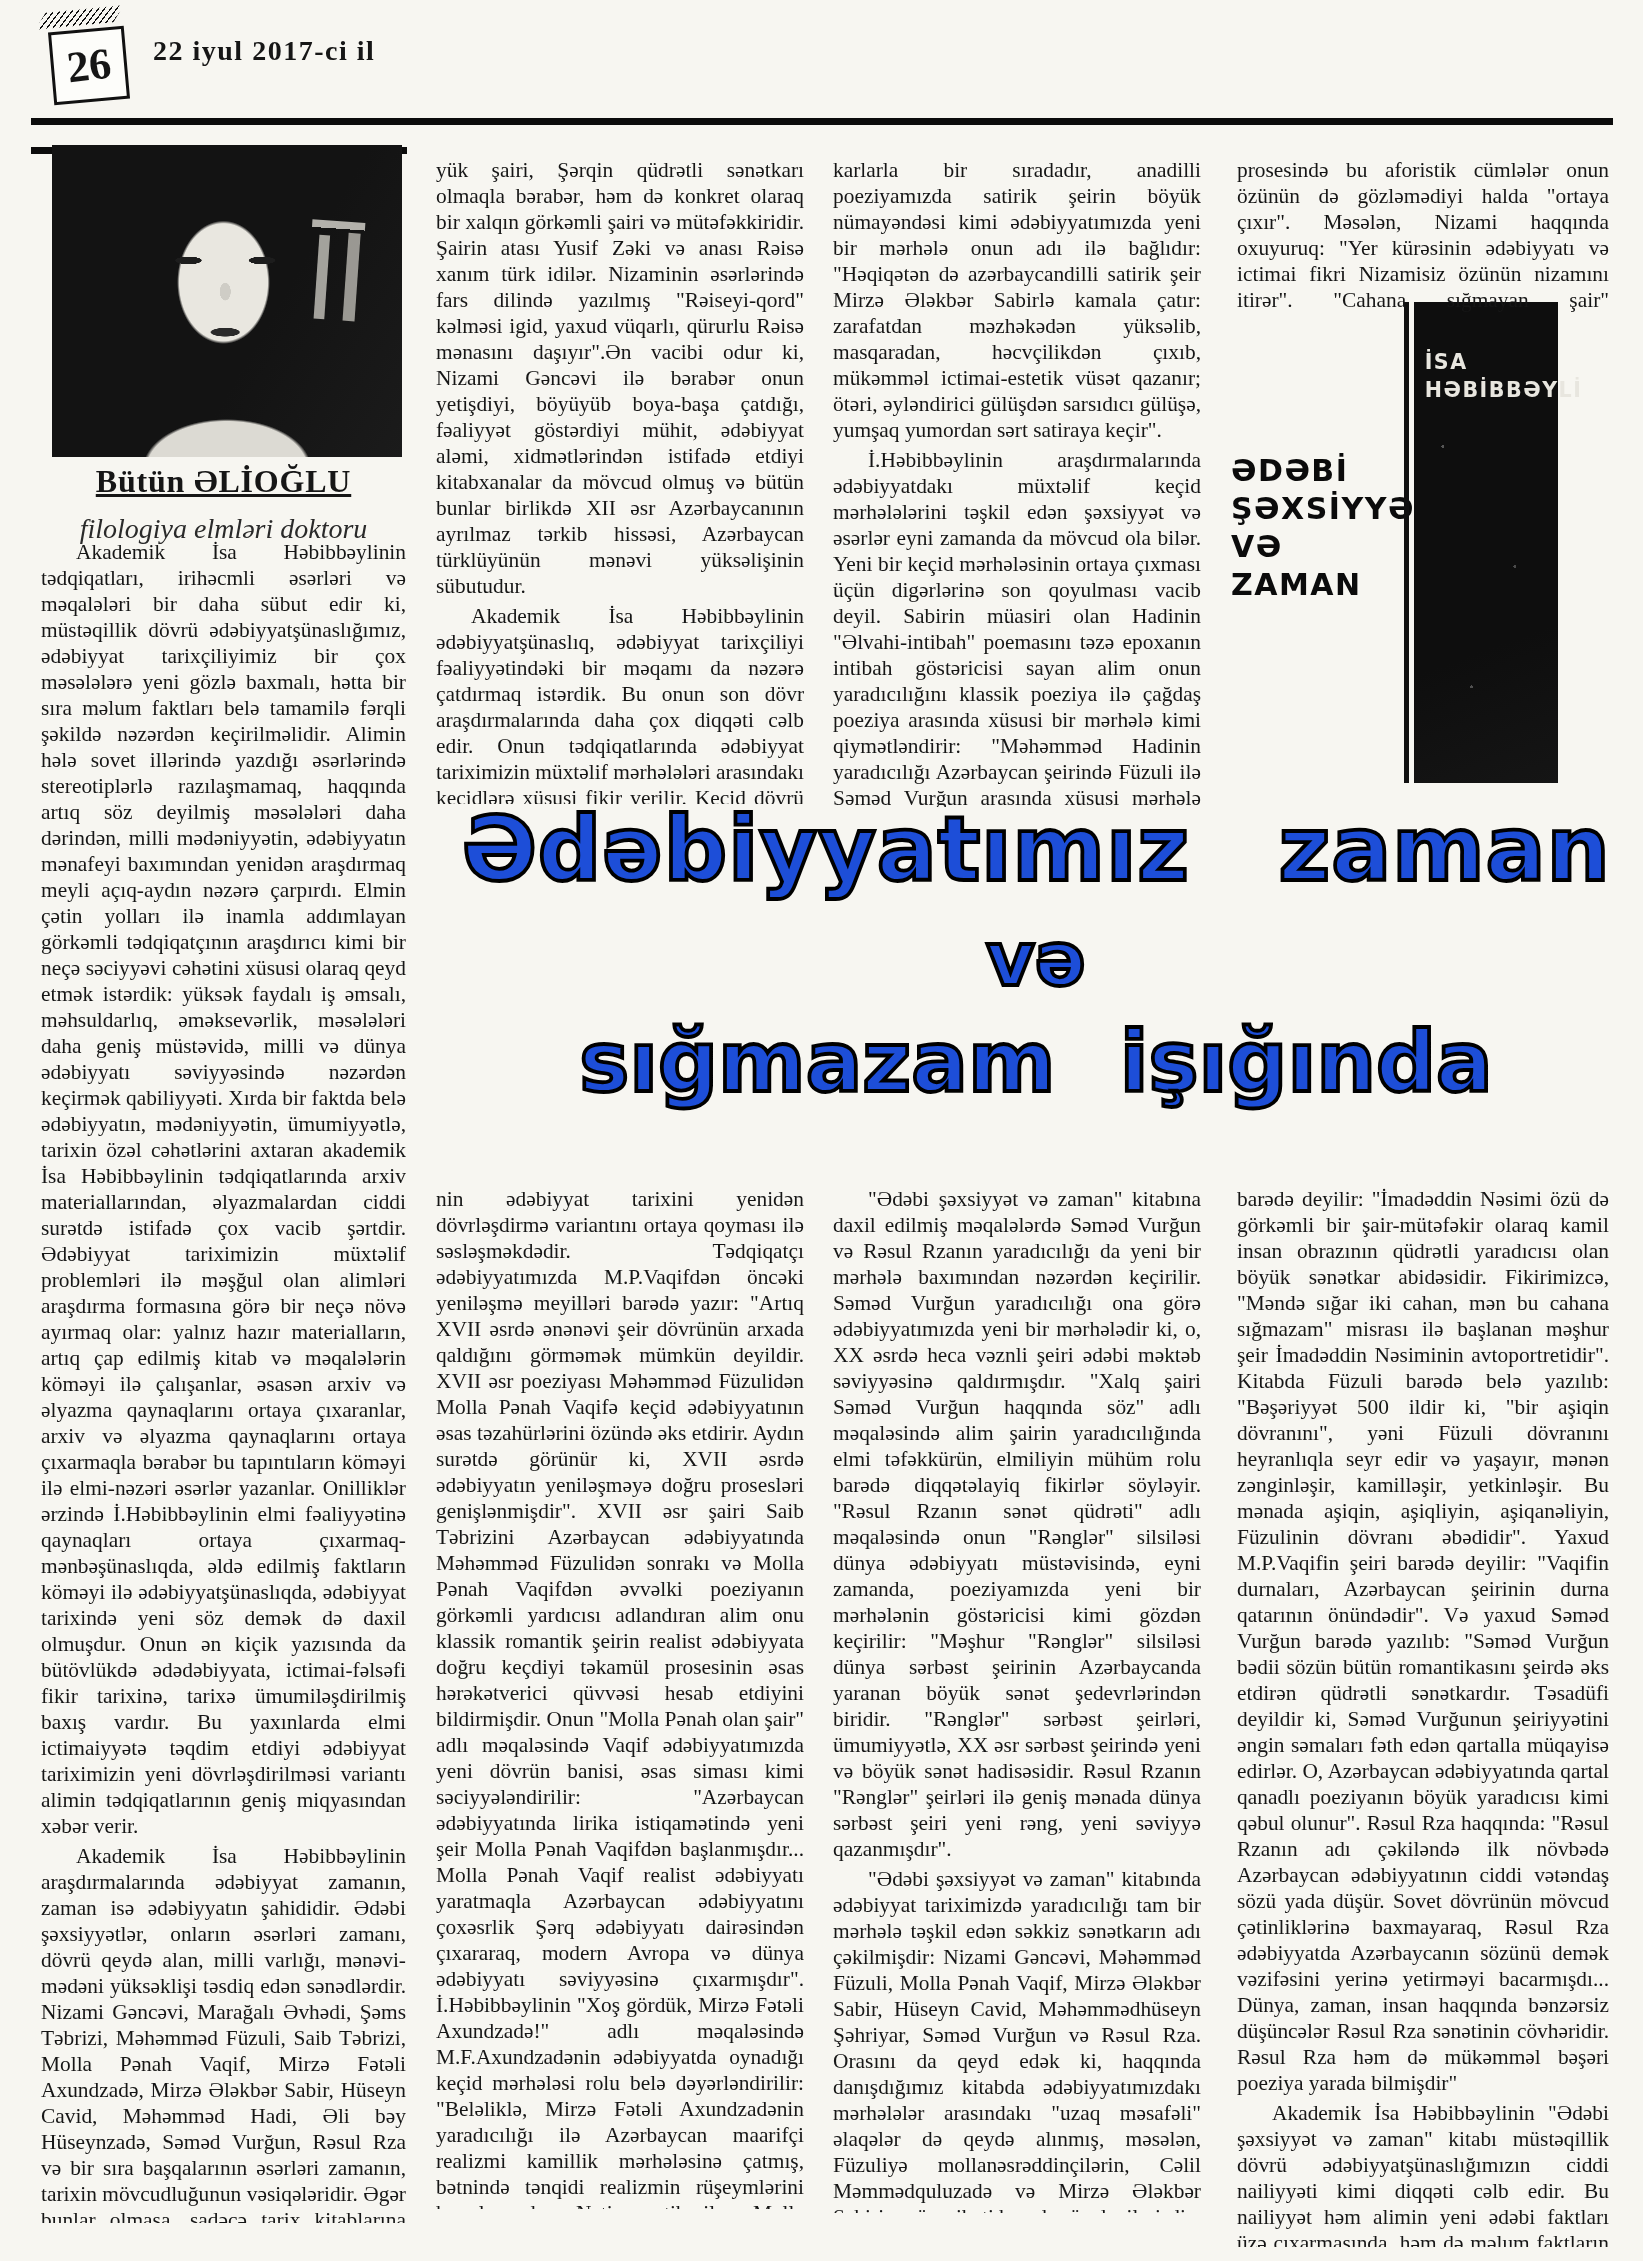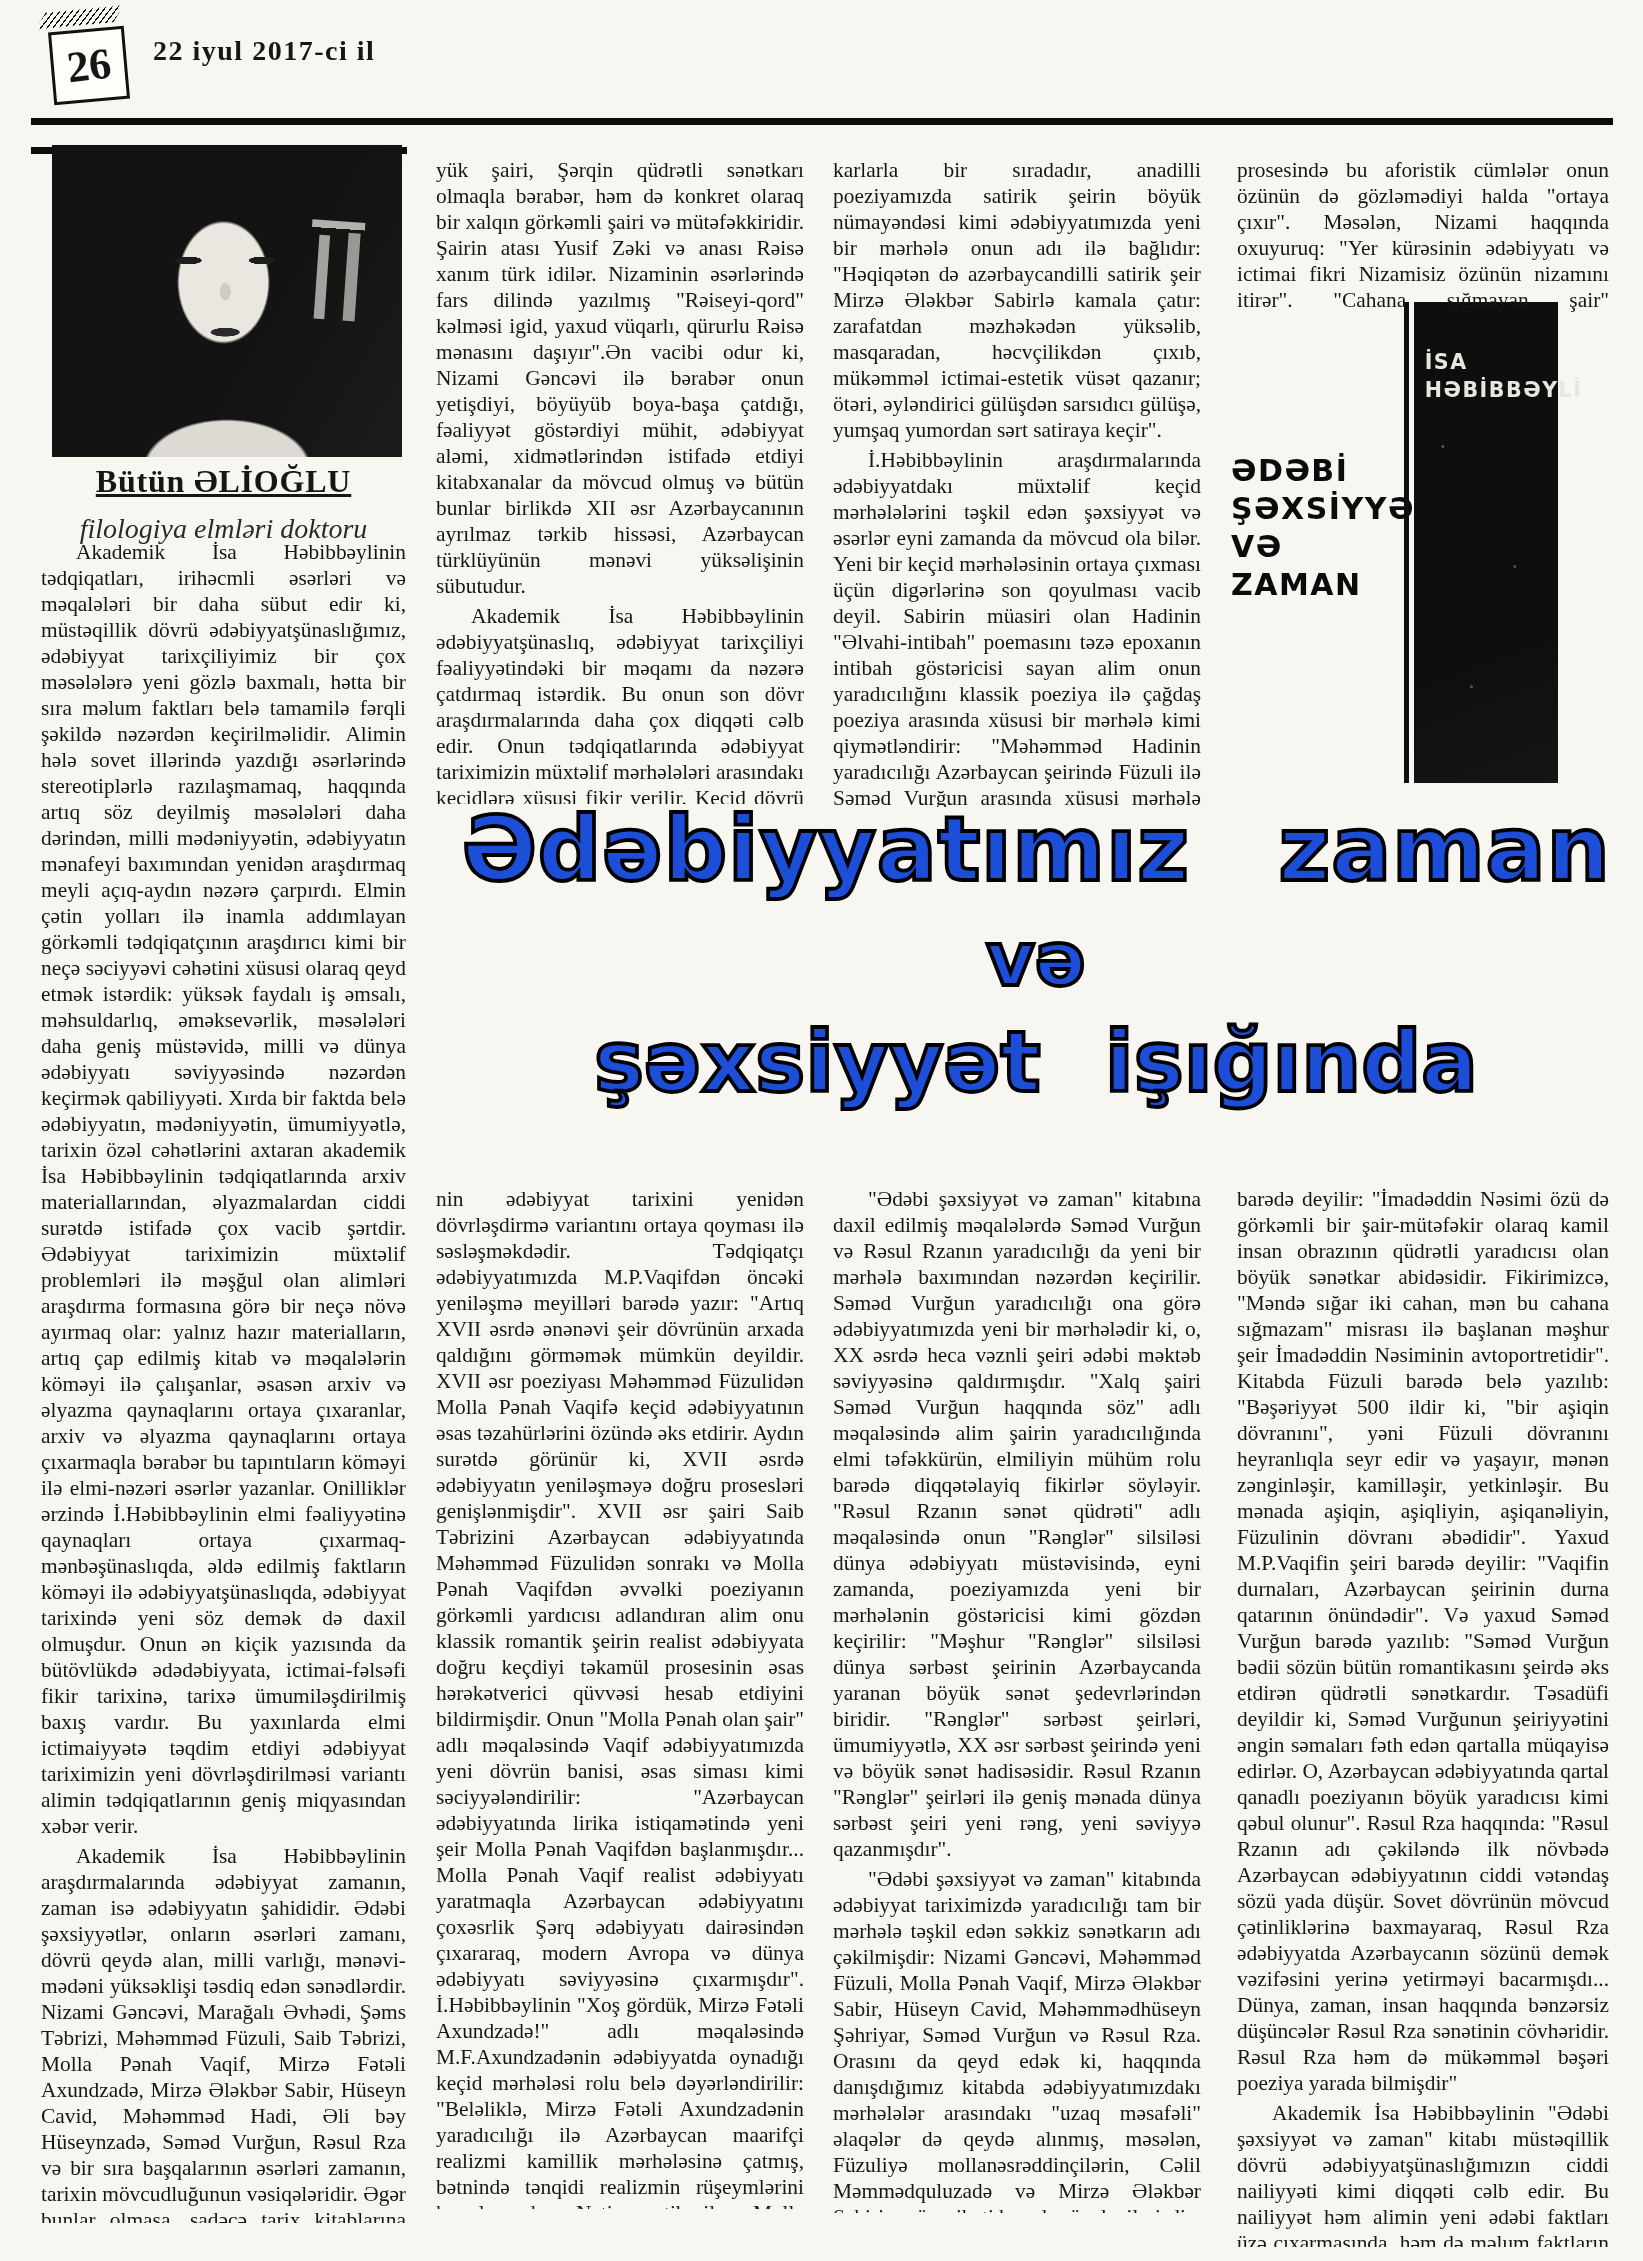--- a/index.html
+++ b/index.html
@@ -95,21 +95,21 @@
     <div class="photo-streaks"></div>
   </div>
   <div class="byline">
     <div class="byline-name">Bütün ƏLİOĞLU</div>
     <div class="byline-title">filologiya elmləri doktoru</div>
   </div>
 
   <div class="headline">
     <div class="hl1">Ədəbiyyatımız zaman</div>
     <div class="hl2">və</div>
-    <div class="hl3">şəxsiyyət işığında</div>
+    <div class="hl3">sığmazam işığında</div>
   </div>
 
   <div class="book">
     <div class="book-title">
         <div>ƏDƏBİ</div>
         <div>ŞƏXSİYYƏT</div>
         <div>VƏ</div>
         <div>ZAMAN</div>
       </div>
     <div class="book-rule"></div>

